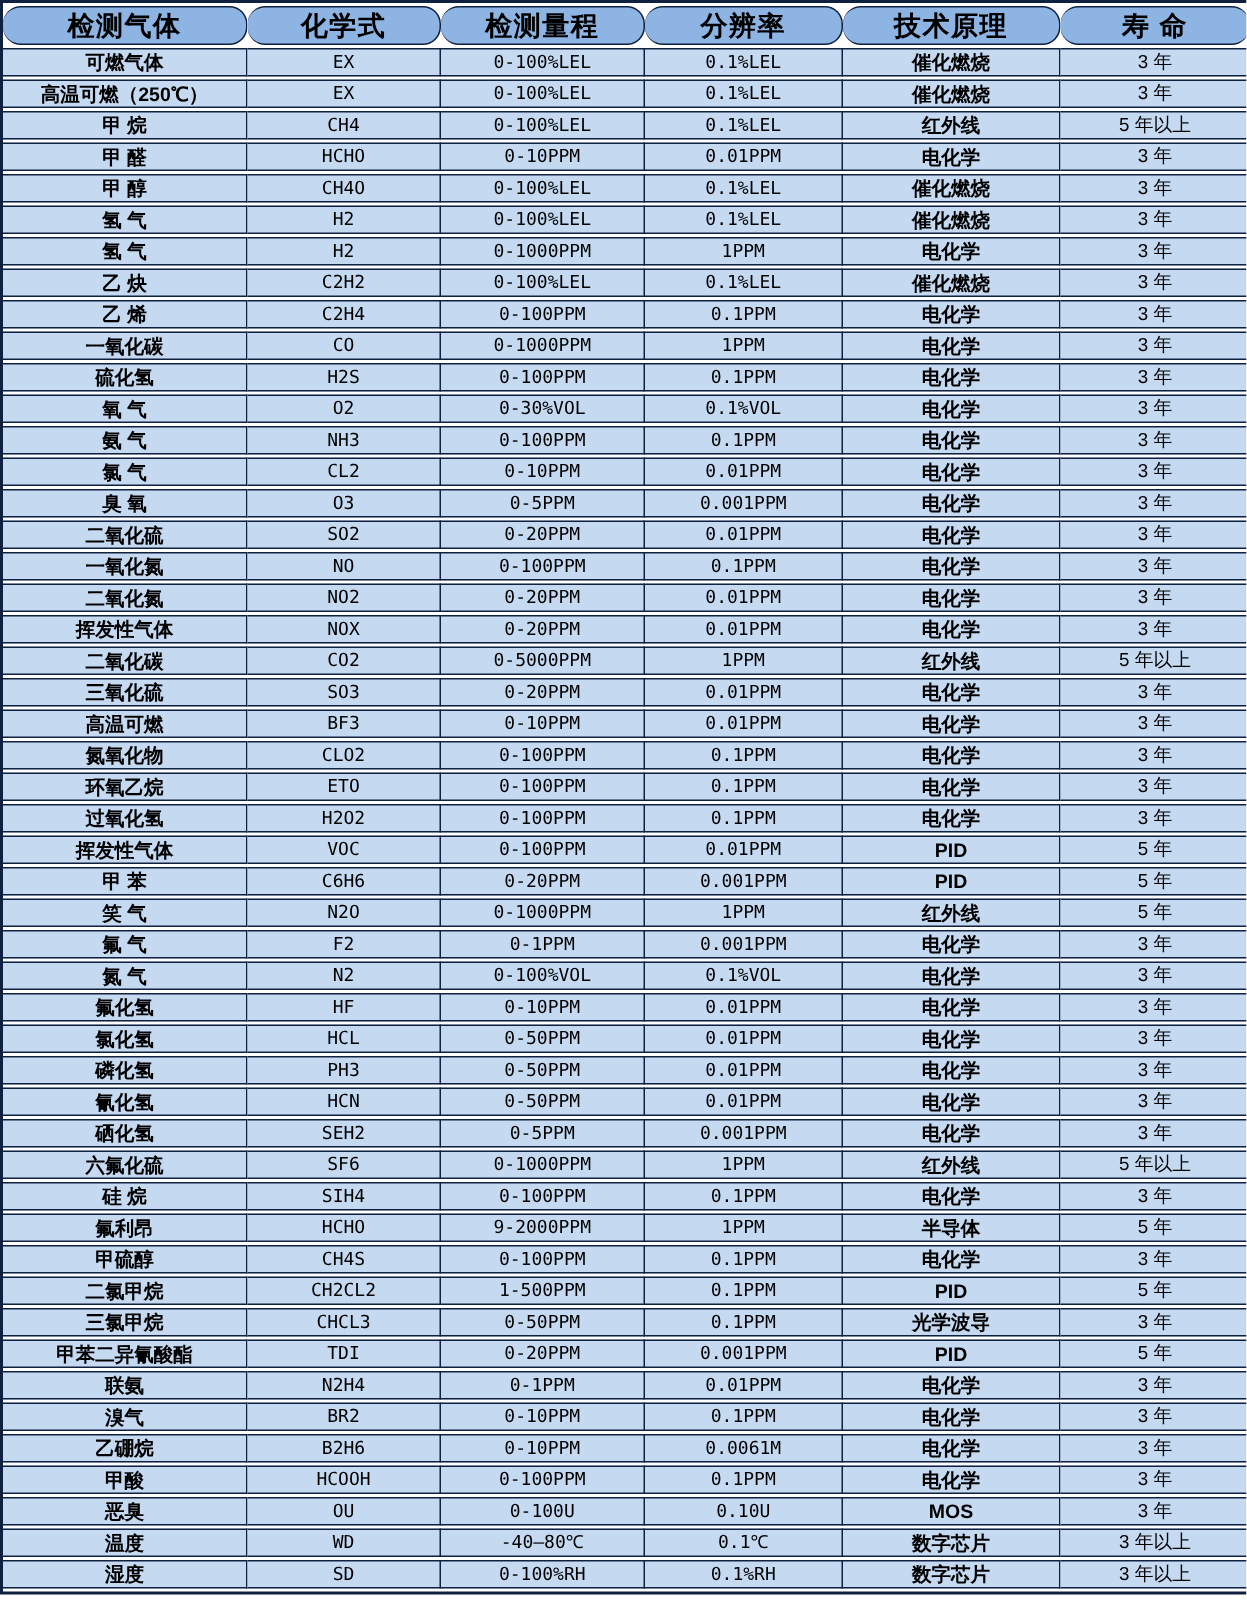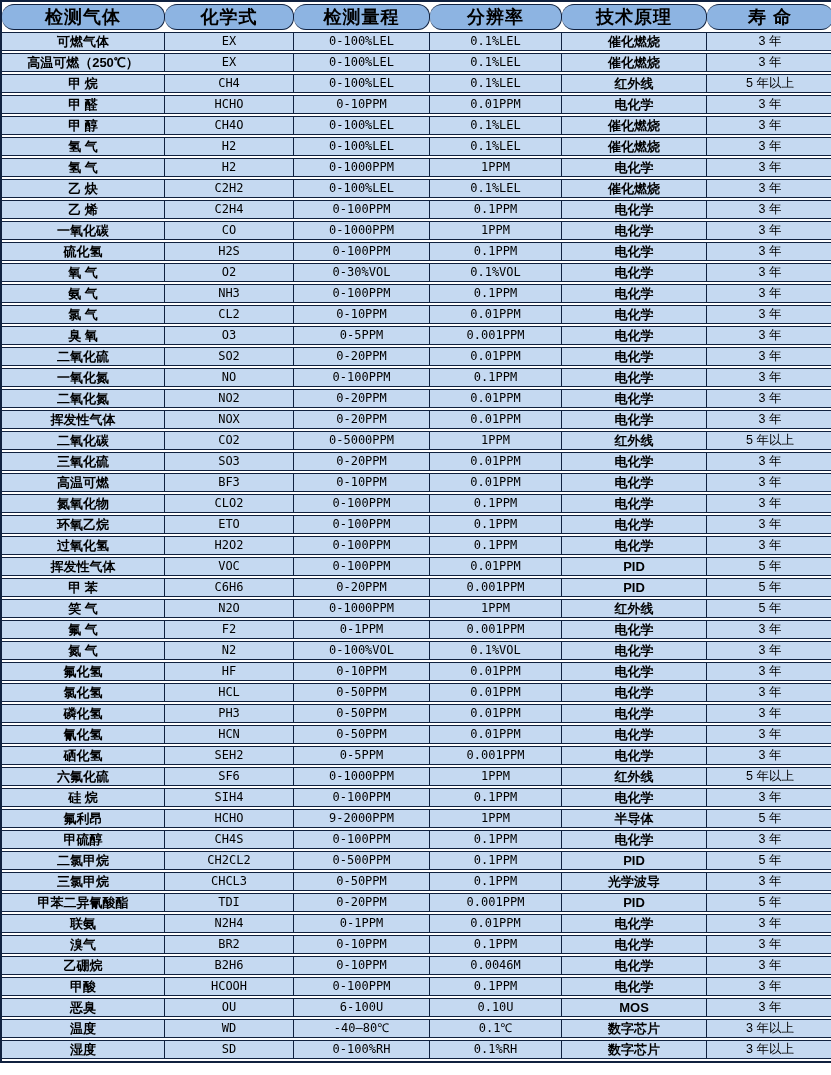--- a/index.html
+++ b/index.html
@@ -399,21 +399,21 @@
           <td class="c0">甲硫醇</td>
           <td class="c1">CH4S</td>
           <td class="c2">0-100PPM</td>
           <td class="c3">0.1PPM</td>
           <td class="c4">电化学</td>
           <td class="c5">3 年</td>
         </tr>
         <tr>
           <td class="c0">二氯甲烷</td>
           <td class="c1">CH2CL2</td>
-          <td class="c2">0-500PPM</td>
+          <td class="c2">1-500PPM</td>
           <td class="c3">0.1PPM</td>
           <td class="c4">PID</td>
           <td class="c5">5 年</td>
         </tr>
         <tr>
           <td class="c0">三氯甲烷</td>
           <td class="c1">CHCL3</td>
           <td class="c2">0-50PPM</td>
           <td class="c3">0.1PPM</td>
           <td class="c4">光学波导</td>
@@ -440,36 +440,36 @@
           <td class="c1">BR2</td>
           <td class="c2">0-10PPM</td>
           <td class="c3">0.1PPM</td>
           <td class="c4">电化学</td>
           <td class="c5">3 年</td>
         </tr>
         <tr>
           <td class="c0">乙硼烷</td>
           <td class="c1">B2H6</td>
           <td class="c2">0-10PPM</td>
-          <td class="c3">0.0046M</td>
+          <td class="c3">0.0061M</td>
           <td class="c4">电化学</td>
           <td class="c5">3 年</td>
         </tr>
         <tr>
           <td class="c0">甲酸</td>
           <td class="c1">HCOOH</td>
           <td class="c2">0-100PPM</td>
           <td class="c3">0.1PPM</td>
           <td class="c4">电化学</td>
           <td class="c5">3 年</td>
         </tr>
         <tr>
           <td class="c0">恶臭</td>
           <td class="c1">OU</td>
-          <td class="c2">6-100U</td>
+          <td class="c2">0-100U</td>
           <td class="c3">0.10U</td>
           <td class="c4">MOS</td>
           <td class="c5">3 年</td>
         </tr>
         <tr>
           <td class="c0">温度</td>
           <td class="c1">WD</td>
           <td class="c2">-40—80℃</td>
           <td class="c3">0.1℃</td>
           <td class="c4">数字芯片</td>

